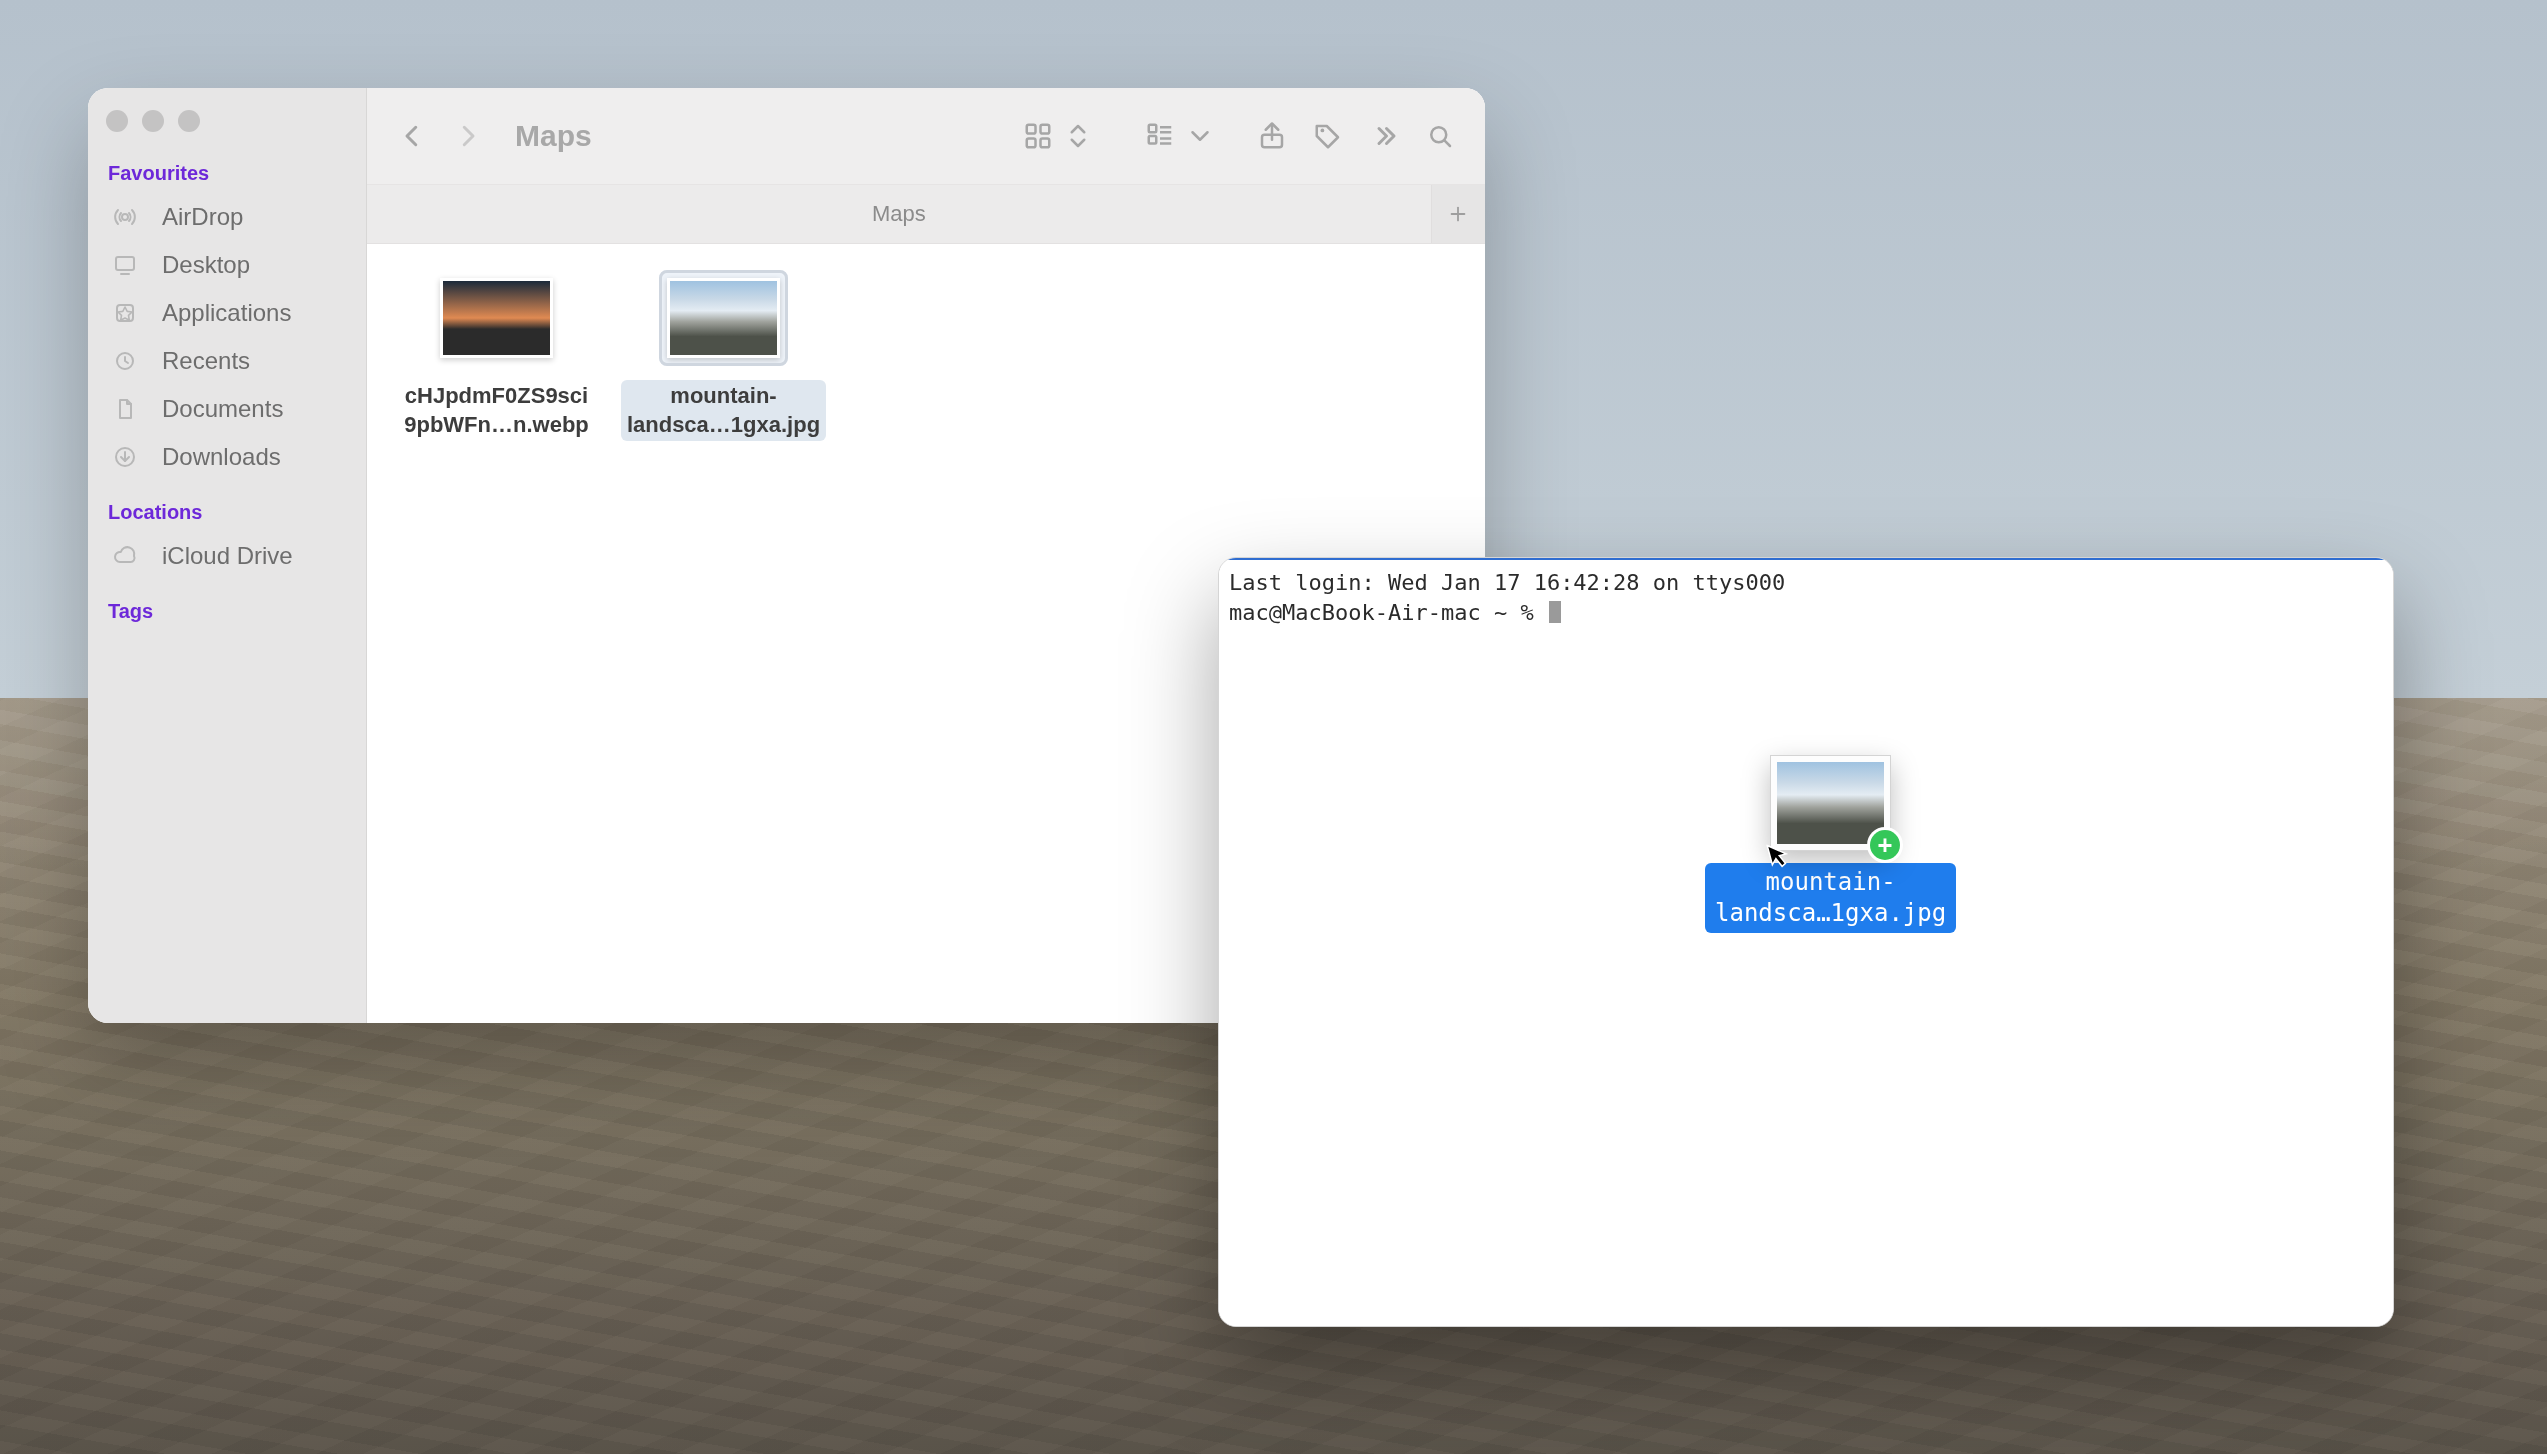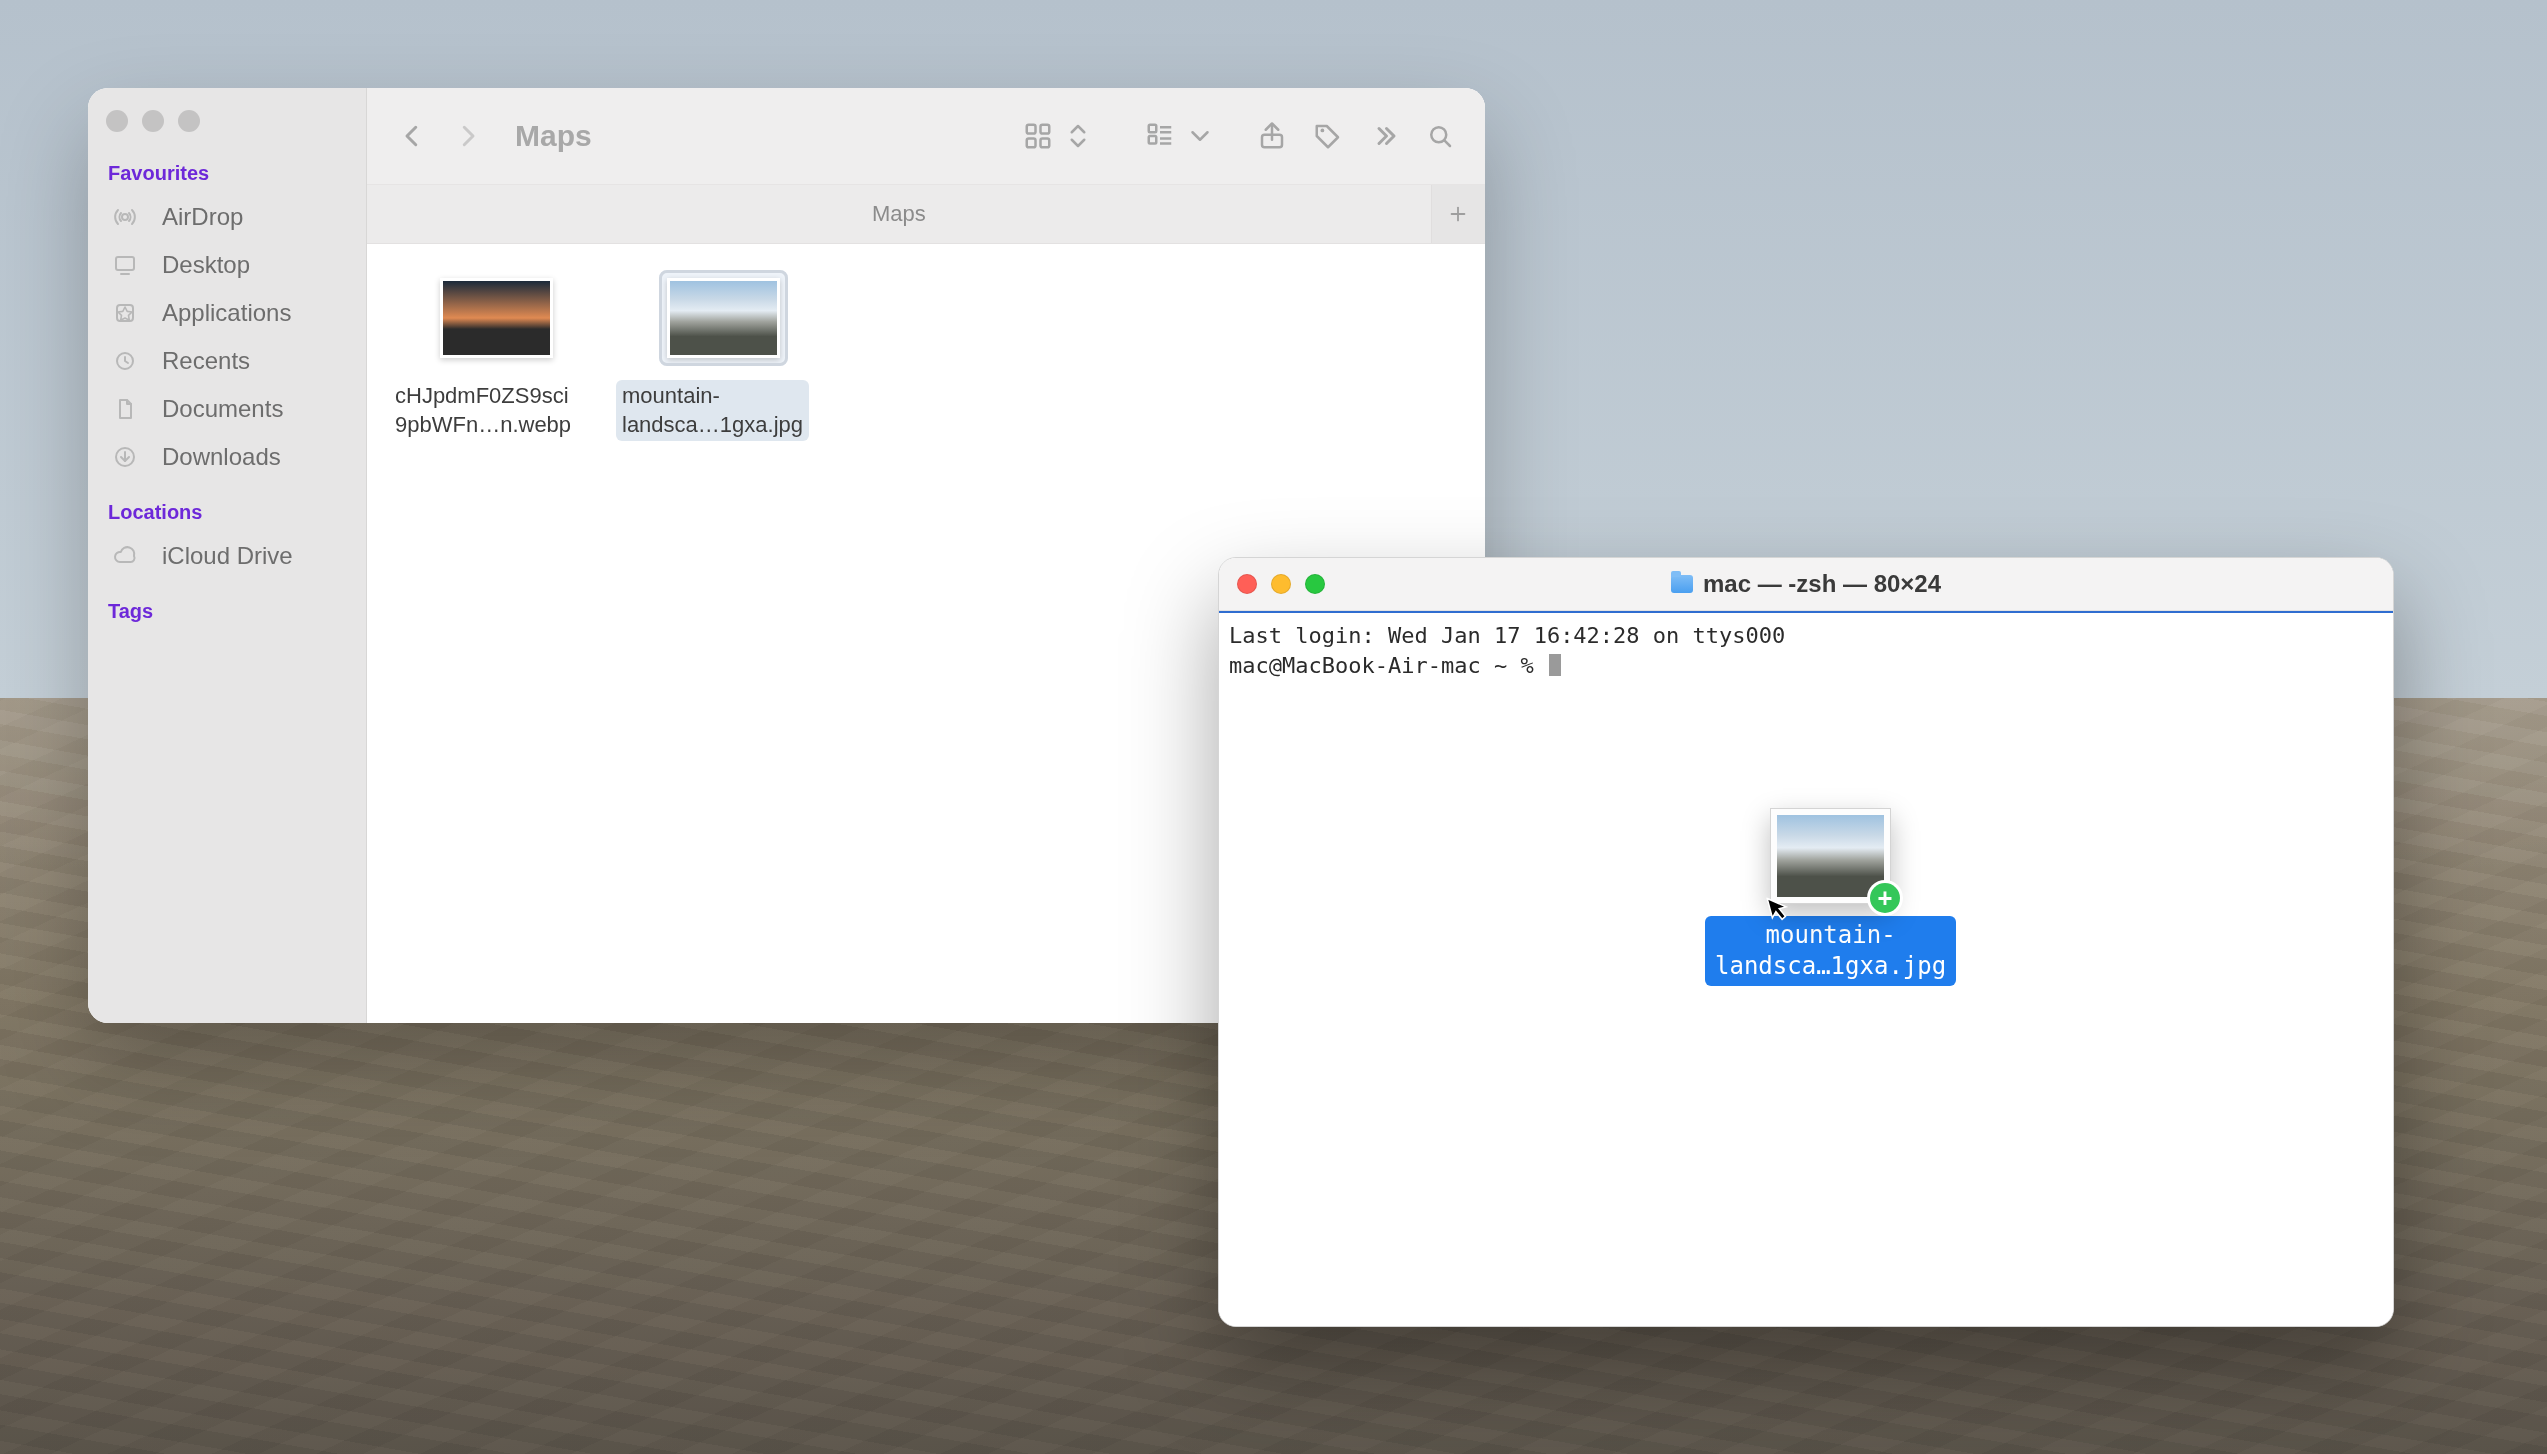--- a/index.html
+++ b/index.html
@@ -159,22 +159,23 @@
   .file-grid {
     flex: 1;
     padding: 22px;
     display: flex;
     gap: 12px;
     align-items: flex-start;
     background: #fff;
   }
   .file-item {
     width: 215px;
-    text-align: left;
+    text-align: center;
     padding-top: 4px;
+    font-weight: bold;
   }
   .file-item.selected .thumb-wrap {
     outline: 3px solid #cfd6df;
     outline-offset: -3px;
     background: #eef3f9;
     border-radius: 8px;
   }
   .file-item.selected .file-name {
     background: #dfe7ef;
     border-radius: 6px;
@@ -490,31 +491,20 @@
               <div class="thumb t1"></div>
             </div><div class="file-name">cHJpdmF0ZS9sci<br>9pbWFn…n.webp</div></div>
           <div class="file-item selected"><div class="thumb-wrap">
               <div class="thumb t3"></div>
             </div><div class="file-name">mountain-<br>landsca…1gxa.jpg</div></div>
         </div>
     </div>
   </div>
 
   <div class="terminal">
-    <div class="term-titlebar">
-      <div class="term-traffic">
-        <div class="tdot red"></div>
-        <div class="tdot yellow"></div>
-        <div class="tdot green"></div>
-      </div>
-      <div class="term-title">
-        <span class="folder-mini"></span>
-        <span>mac — -zsh — 80×24</span>
-      </div>
-    </div>
     <div class="term-body">
       <div>Last login: Wed Jan 17 16:42:28 on ttys000</div>
       <div>
         <span>mac@MacBook-Air-mac ~ % </span><span class="term-cursor"></span>
       </div>
 
       <div class="drag-preview">
         <div class="drag-thumb-wrap">
           <div class="drag-thumb t3"></div>
           <div class="plus-badge">+</div>

